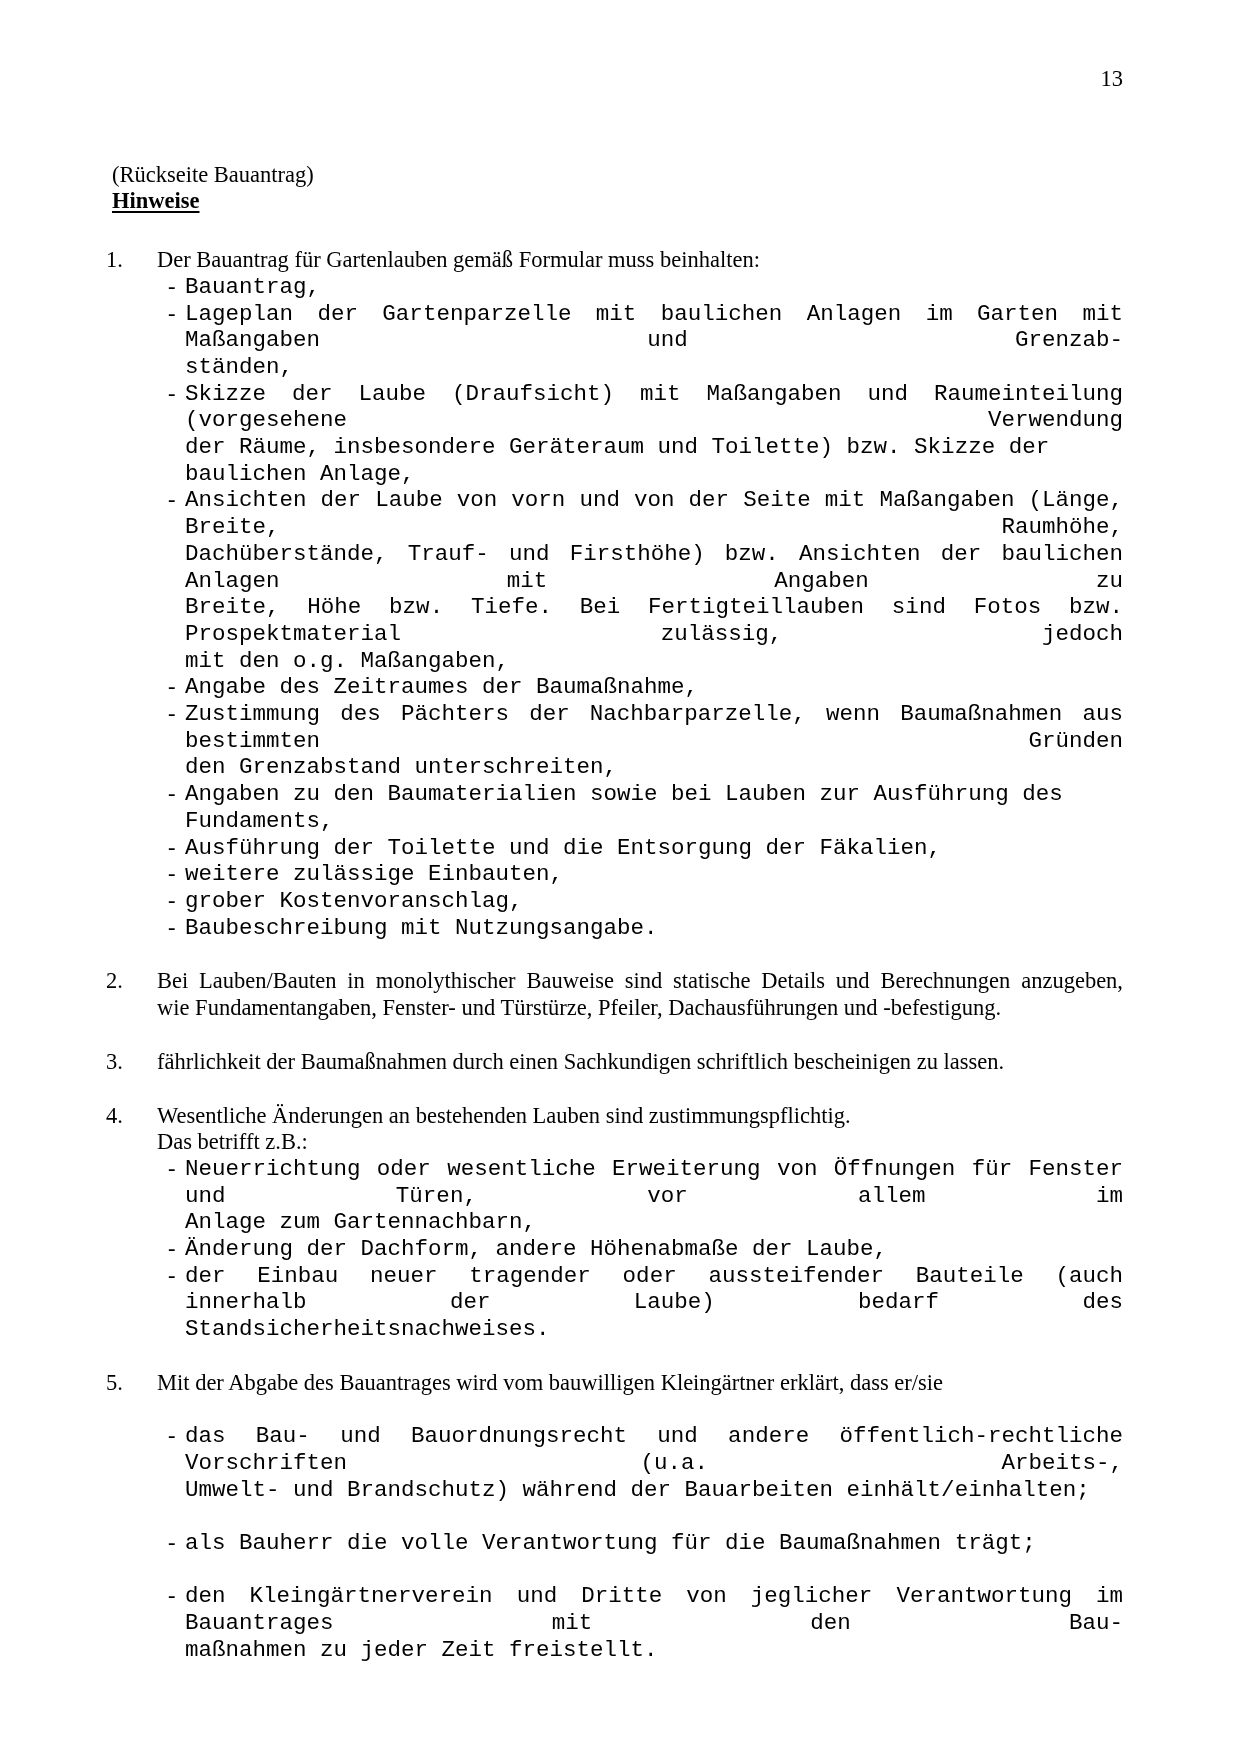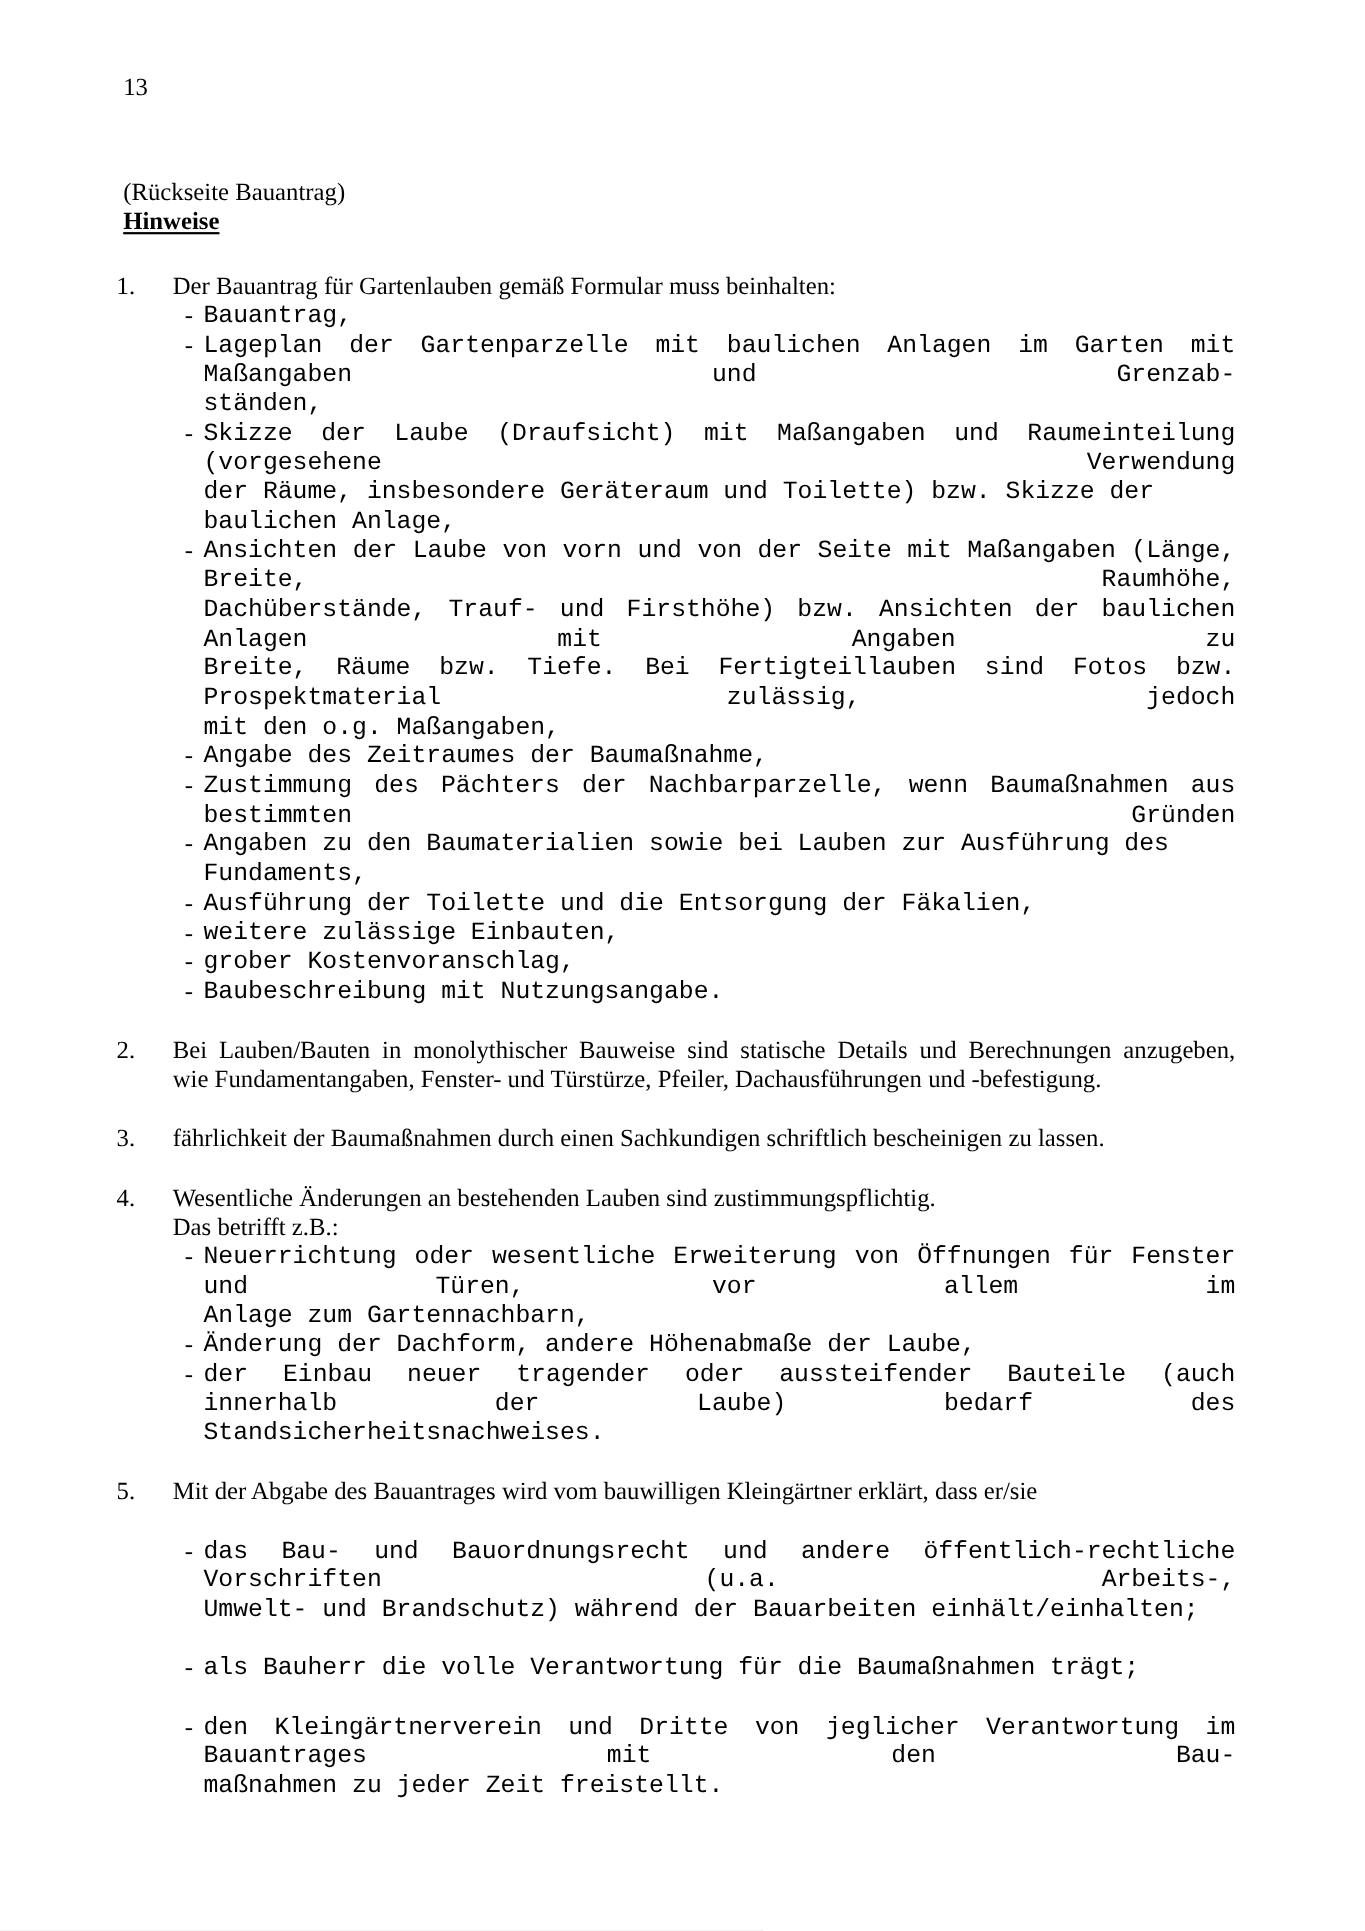--- a/index.html
+++ b/index.html
@@ -4,21 +4,21 @@
 <style>
   html,body{margin:0;padding:0;background:#e8e8e8;}
   .page{
     width:1241px;height:1755px;position:relative;margin:0 auto;
     background:#ffffff;color:#000000;
     font-family:"Liberation Serif","DejaVu Serif",serif;
     font-size:22.5px;line-height:26.7px;
     overflow:hidden;
   }
   .content{position:absolute;left:112px;top:0;width:1011px;padding-top:66px;}
-  .pagenum{text-align:left;}
+  .pagenum{text-align:right;}
   .backlabel{margin-top:69px;}
   .heading{font-weight:bold;text-decoration:underline;text-decoration-thickness:2px;text-underline-offset:3px;}
   #list > .item{display:flex;margin-left:-6px;margin-top:27px;}
   #list > .item:first-child{margin-top:32px;}
   .num{flex:0 0 35px;width:35px;}
   .ibody{flex:1;min-width:0;margin-left:16px;}
   .subs{padding-left:56px;}
   .subs.gap-top{margin-top:26.7px;}
   .subs.loose .sub + .sub{margin-top:26.7px;}
   .sub{display:flex;}
@@ -70,38 +70,39 @@
                 <div class="ln">der Räume, insbesondere Geräteraum und Toilette) bzw. Skizze der baulichen Anlage,</div>
               </div>
             </div>
           </div>
           <div class="sub">
             <div class="dash">-</div>
             <div class="sbody">
               <div class="para">
                 <div class="ln just">Ansichten der Laube von vorn und von der Seite mit Maßangaben (Länge, Breite, Raumhöhe,</div>
                 <div class="ln just">Dachüberstände, Trauf- und Firsthöhe) bzw. Ansichten der baulichen Anlagen mit Angaben zu</div>
-                <div class="ln just">Breite, Räume bzw. Tiefe. Bei Fertigteillauben sind Fotos bzw. Prospektmaterial zulässig, jedoch</div>
+                <div class="ln just">Breite, Höhe bzw. Tiefe. Bei Fertigteillauben sind Fotos bzw. Prospektmaterial zulässig, jedoch</div>
                 <div class="ln">mit den o.g. Maßangaben,</div>
               </div>
             </div>
           </div>
           <div class="sub">
             <div class="dash">-</div>
             <div class="sbody">
               <div class="para">
                 <div class="ln">Angabe des Zeitraumes der Baumaßnahme,</div>
               </div>
             </div>
           </div>
           <div class="sub">
             <div class="dash">-</div>
             <div class="sbody">
               <div class="para">
                 <div class="ln just">Zustimmung des Pächters der Nachbarparzelle, wenn Baumaßnahmen aus bestimmten Gründen</div>
+                <div class="ln">den Grenzabstand unterschreiten,</div>
               </div>
             </div>
           </div>
           <div class="sub">
             <div class="dash">-</div>
             <div class="sbody">
               <div class="para">
                 <div class="ln">Angaben zu den Baumaterialien sowie bei Lauben zur Ausführung des Fundaments,</div>
               </div>
             </div>

